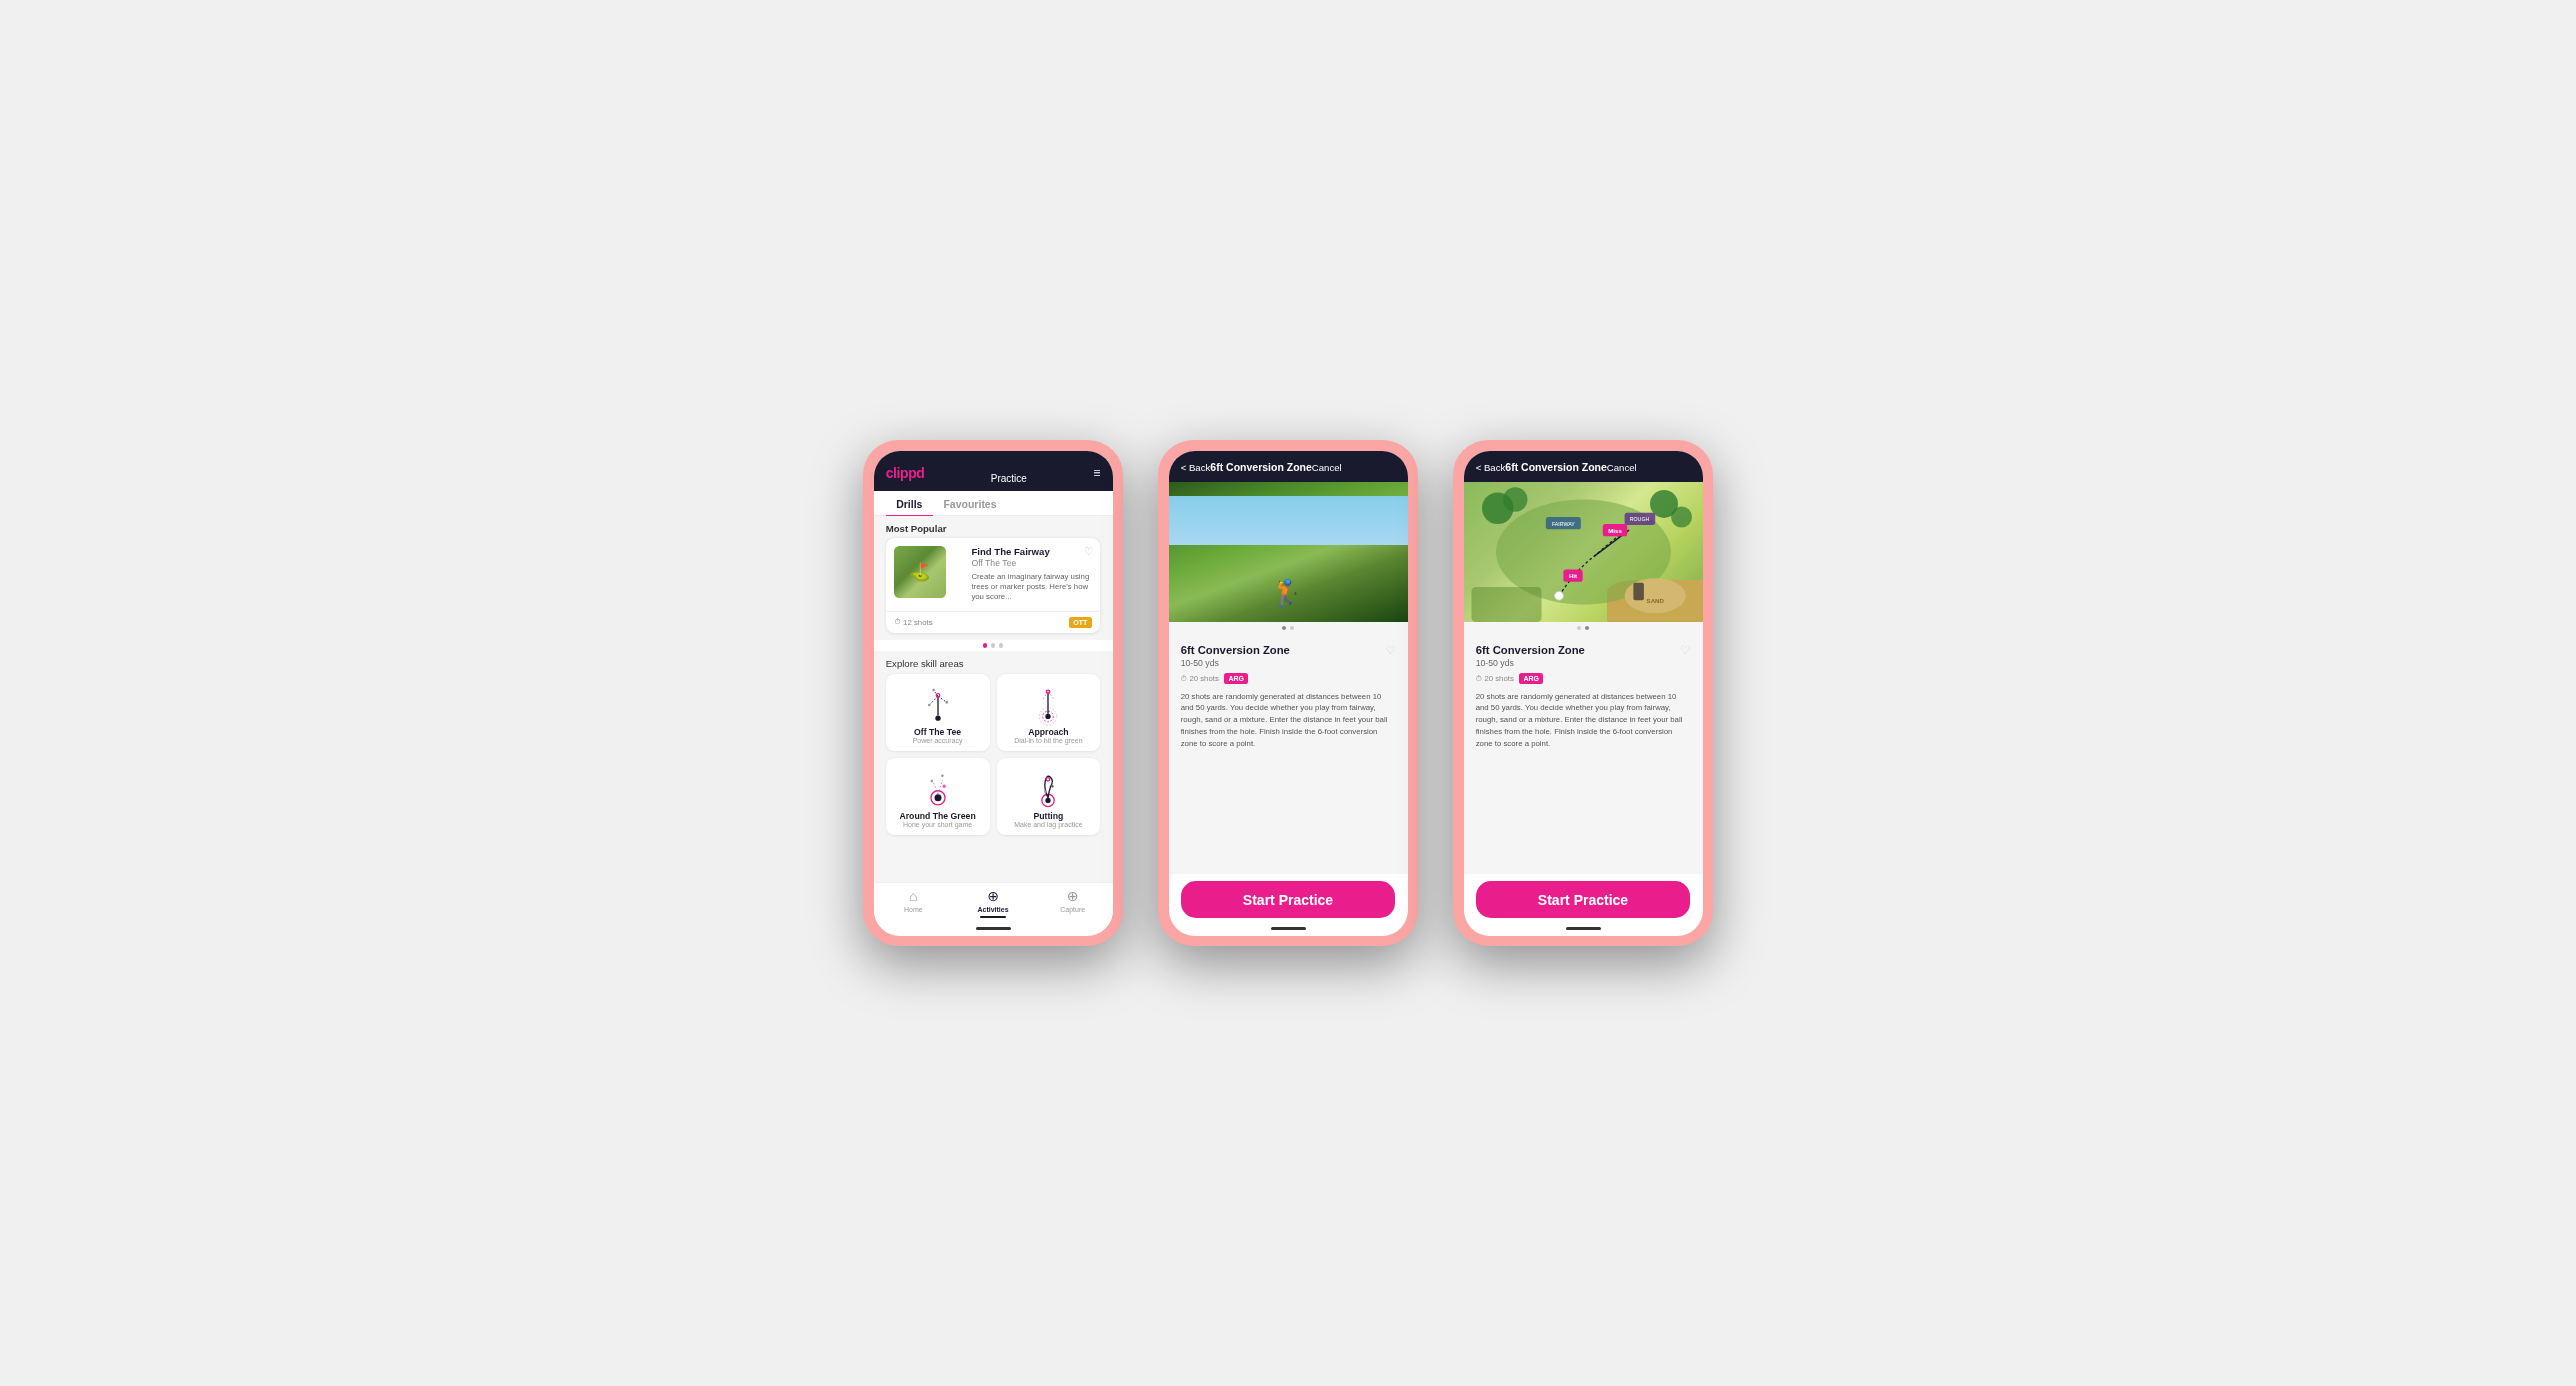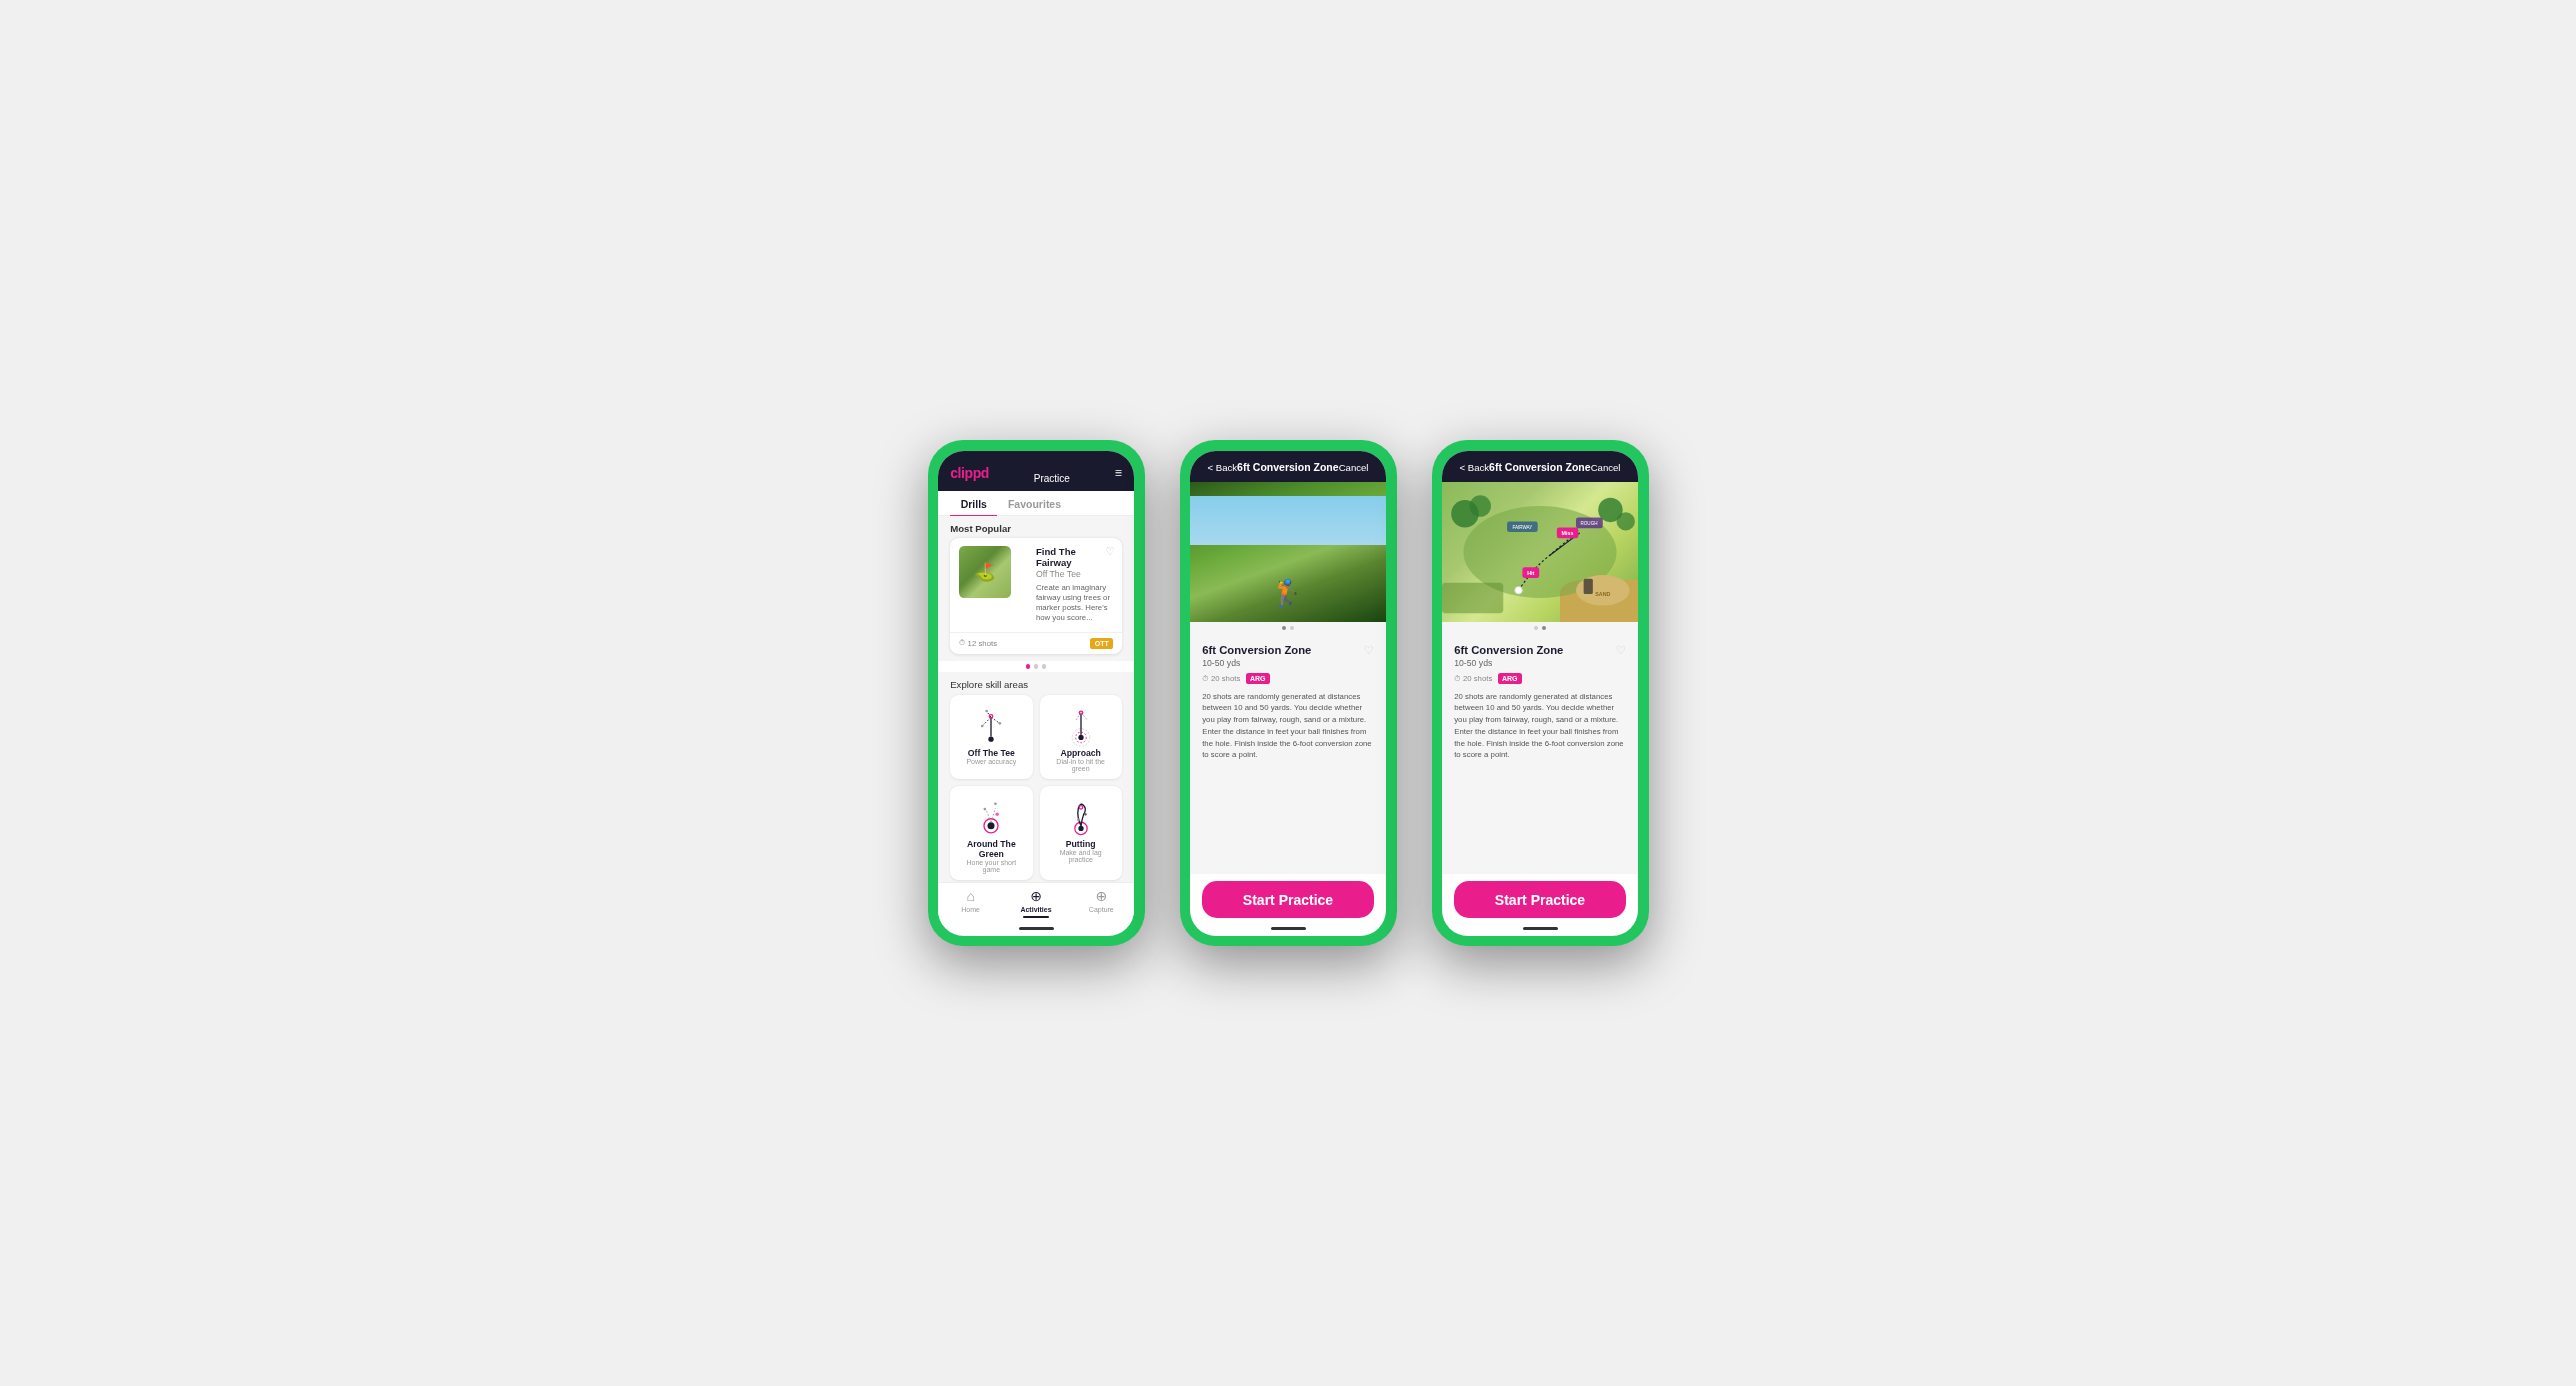--- a/index.html
+++ b/index.html
@@ -14,23 +14,23 @@
     }
     .phones-container {
       display: flex;
       gap: 35px;
       align-items: center;
       justify-content: center;
     }
 
     
     .phone {
-      width: 217px;
+      width: 260px;
       height: 506px;
-      background: #22c55e;
+      background: #fca5a5;
       border-radius: 35px;
       padding: 10.5px;
       box-shadow: 0 17.4px 52px rgba(0,0,0,0.4);
       position: relative;
       flex-shrink: 0;
     }
     .phone-screen {
       width: 100%;
       height: 100%;
       background: #fff;
@@ -260,21 +260,21 @@
       background: #1a1a2e;
       border-radius: 0.9px;
       margin-top: 1.7px;
     }
 
     
     .p2-header, .p3-header {
       background: #1a1a2e;
       padding: 10.5px 12.2px 8.7px;
       display: flex;
-      justify-content: center;
+      justify-content: flex-start;
       align-items: center;
       flex-shrink: 0;
     }
     .p2-back, .p3-back {
       color: #fff;
       font-size: 9.6px;
       display: flex;
       align-items: center;
       gap: 2.6px;
     }

